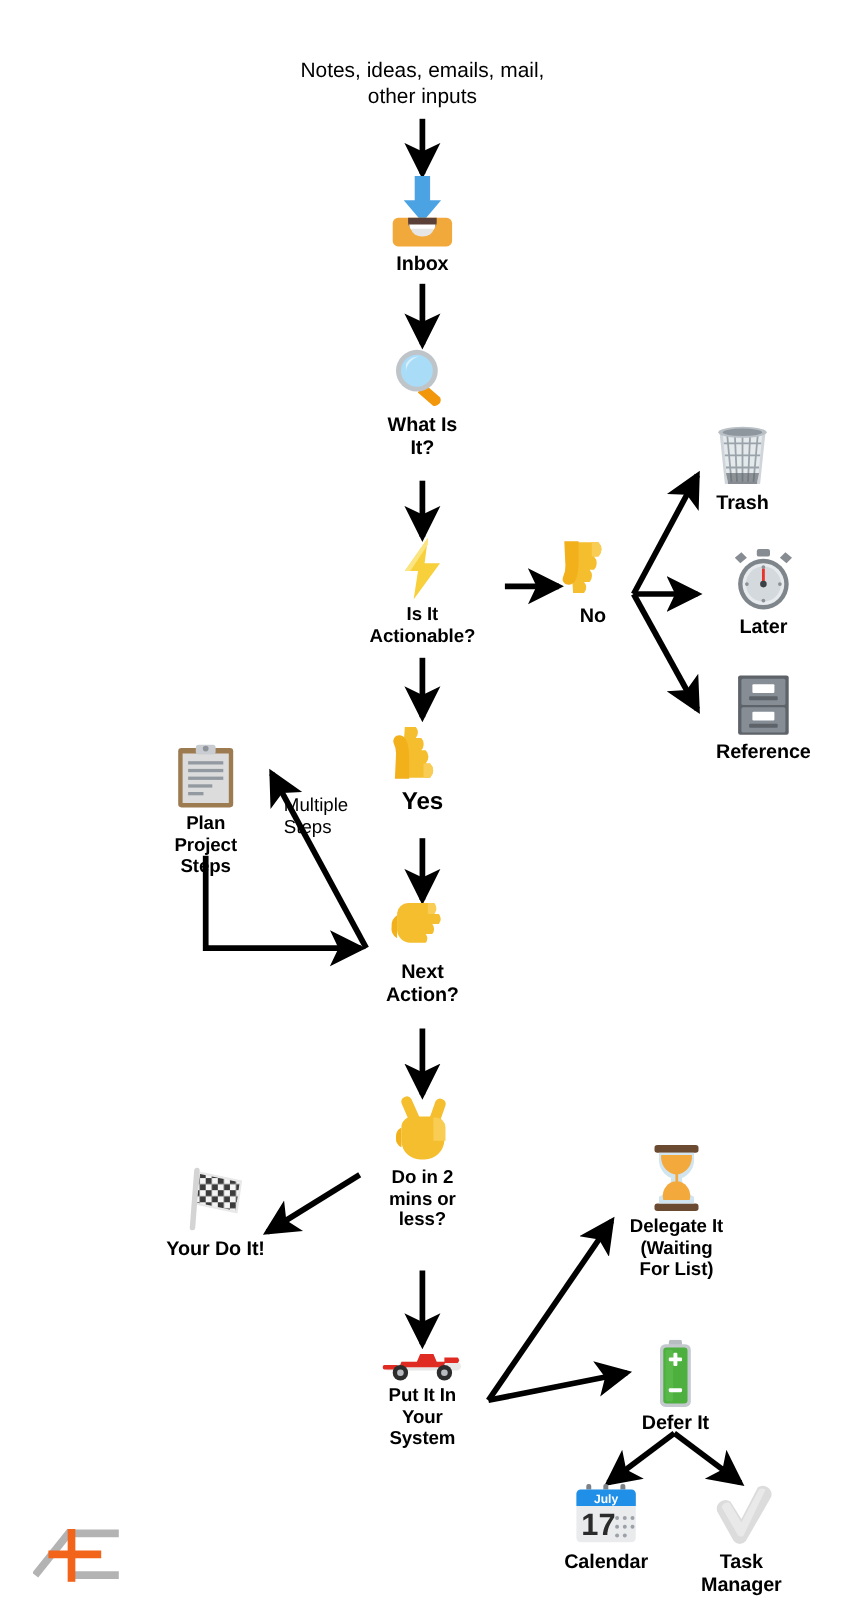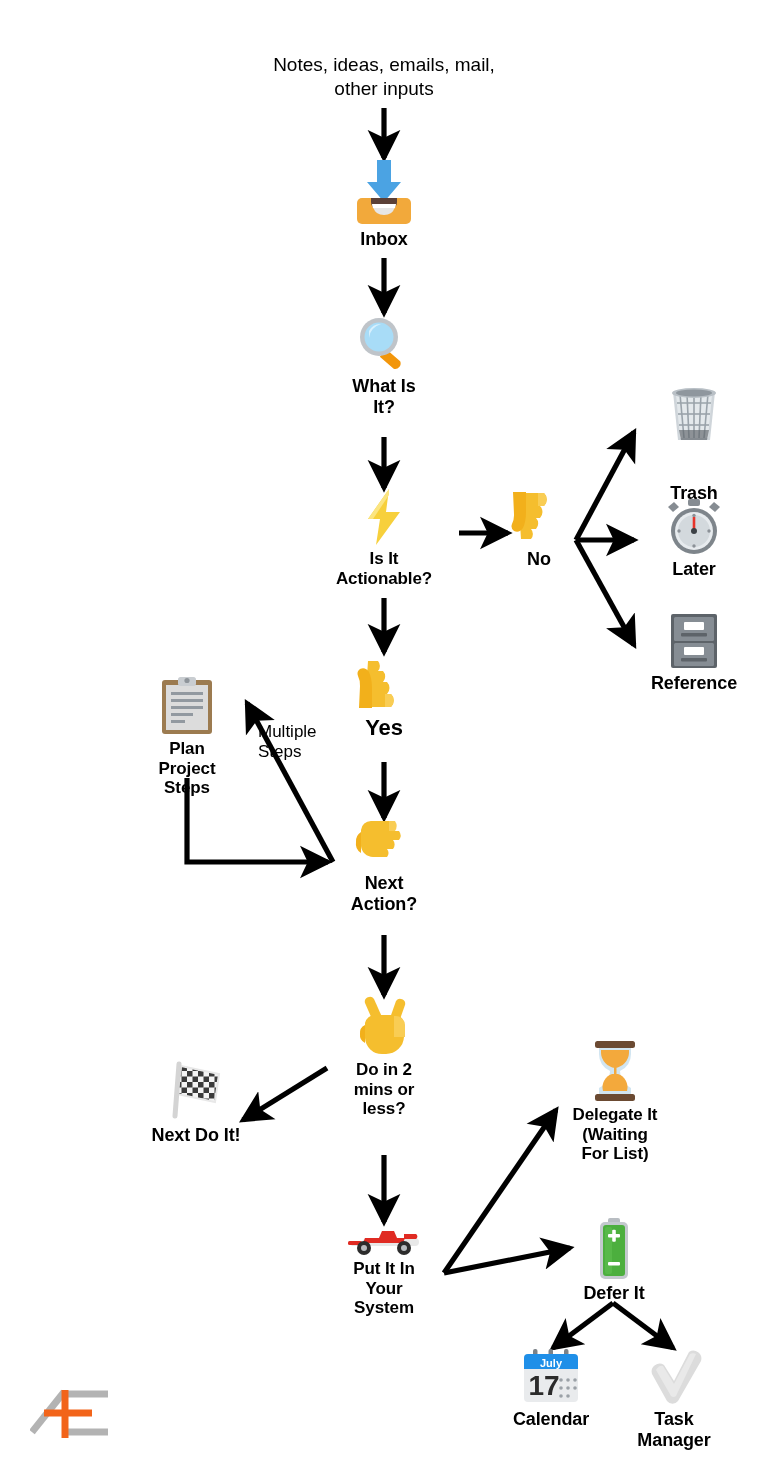--- a/index.html
+++ b/index.html
@@ -159,21 +159,21 @@
         <path d="M10,5 h26 a9,9 0 0 1 0,13 h-4 a8.5,8.5 0 0 1 0,12 h-4
                  a8,8 0 0 1 0,11 h-5 a7.5,7.5 0 0 1 0,10 H13 Z" fill="#F5BE2E"></path>
         <path d="M5,4 h13 v20 a9,22 0 0 1 -3,16 a8,9 0 0 1 -9,3
                  a6,6 0 0 1 -2,-7 a20,20 0 0 0 2,-10 Z" fill="#F2B01B"></path>
         <path d="M30,5 h6 a9,9 0 0 1 0,13 h-6 Z" fill="#F9CD54"></path>
       </svg>
     </span>
     <span class="caption" style="font-size:18px;">No</span>
   </div>
 
-  <div class="node" style="left:648px; top:386px; width:92px;gap:36px;">
+  <div class="node" style="left:629px; top:386px; width:92px;">
     <span class="icon">
       <svg width="54" height="58" viewBox="0 0 54 58">
         <path d="M6,6 h42 l-5,48 h-32 Z" fill="#CFD5DA"></path>
         <path d="M9,8 h36 l-4,44 h-28 Z" fill="#E4E9EC"></path>
         <g stroke="#9AA3AA" stroke-width="1.6">
           <line x1="13" y1="8" x2="17" y2="52"></line>
           <line x1="20" y1="8" x2="22" y2="52"></line>
           <line x1="27" y1="8" x2="27" y2="52"></line>
           <line x1="34" y1="8" x2="32" y2="52"></line>
           <line x1="41" y1="8" x2="37" y2="52"></line>
@@ -298,21 +298,21 @@
           <pattern id="chk" width="11" height="11" patternUnits="userSpaceOnUse">
             <rect width="11" height="11" fill="#F4F4F4"></rect>
             <rect width="5.5" height="5.5" fill="#3B3B3B"></rect>
             <rect x="5.5" y="5.5" width="5.5" height="5.5" fill="#3B3B3B"></rect>
           </pattern>
         </defs>
         <path d="M16,6 L54,14 L50,42 L12,34 Z" fill="url(#chk)" stroke="#E8E8E8" stroke-width="2"></path>
         <path d="M14,4 L10,56" stroke="#D4D4D4" stroke-width="5" stroke-linecap="round"></path>
       </svg>
     </span>
-    <span class="caption" style="font-size:18px;">Next Do It!</span>
+    <span class="caption" style="font-size:18px;">Your Do It!</span>
   </div>
 
   <div class="node" style="left:332px; top:1222px; width:104px;">
     <span class="icon">
       <svg width="76" height="34" viewBox="0 0 76 34">
         <path d="M4,22 h10 l5,-6 h14 l3,-7 h12 l3,7 h18 a4,4 0 0 1 0,8 H6 Z" fill="#E8E8E8"></path>
         <path d="M19,16 h14 l3,-7 h12 l3,7 h8 l-2,5 H17 Z" fill="#E02B23"></path>
         <path d="M58,12 h12 a3,3 0 0 1 0,5 H58 Z" fill="#E02B23"></path>
         <rect x="2" y="19" width="14" height="4" rx="1.5" fill="#E02B23"></rect>
         <circle cx="18" cy="26" r="7" fill="#2C2C2C"></circle>

